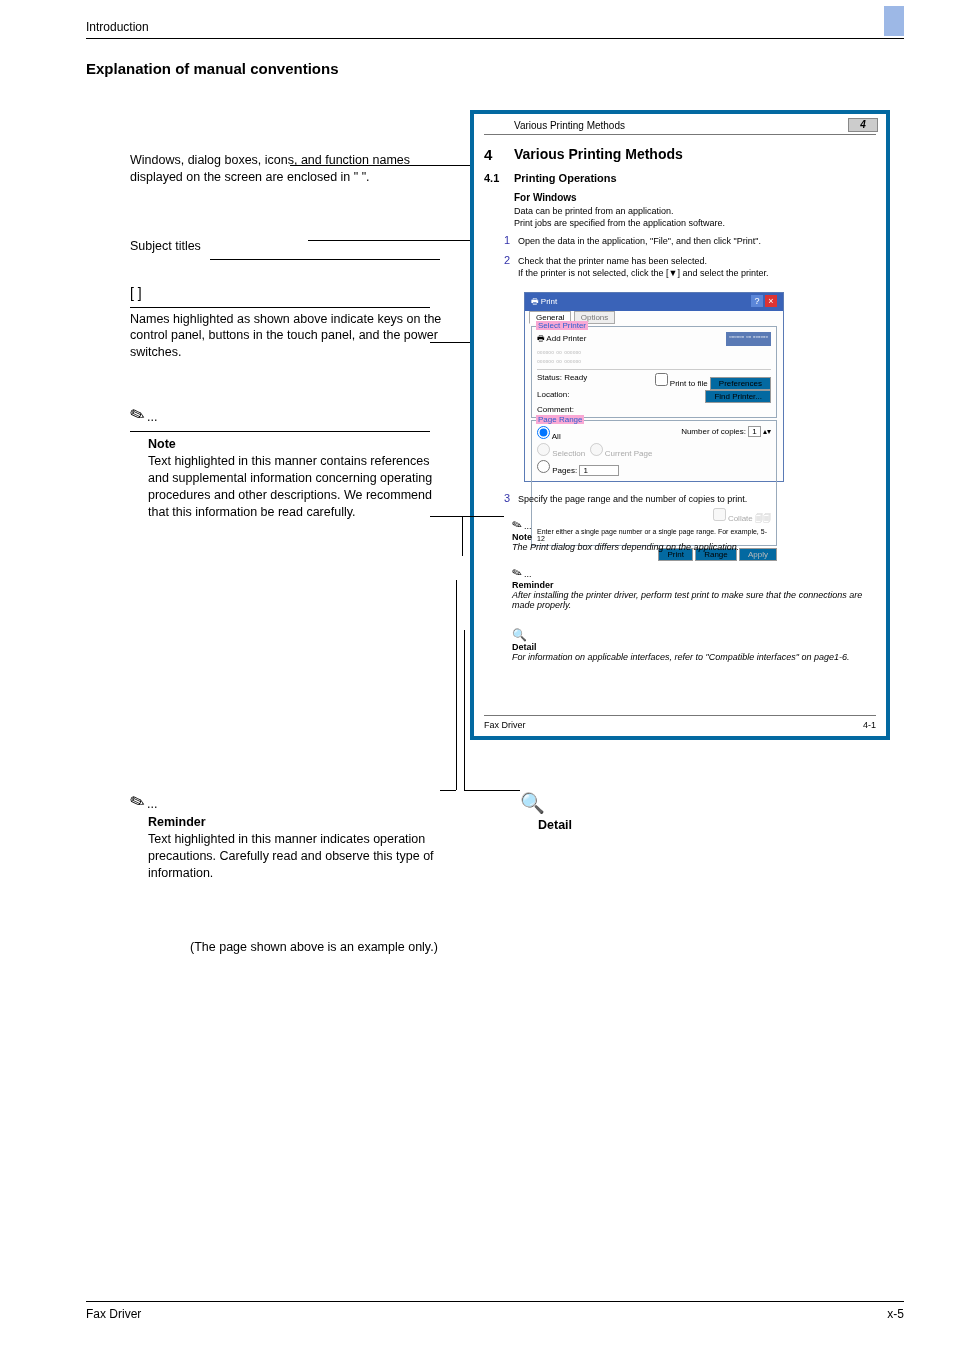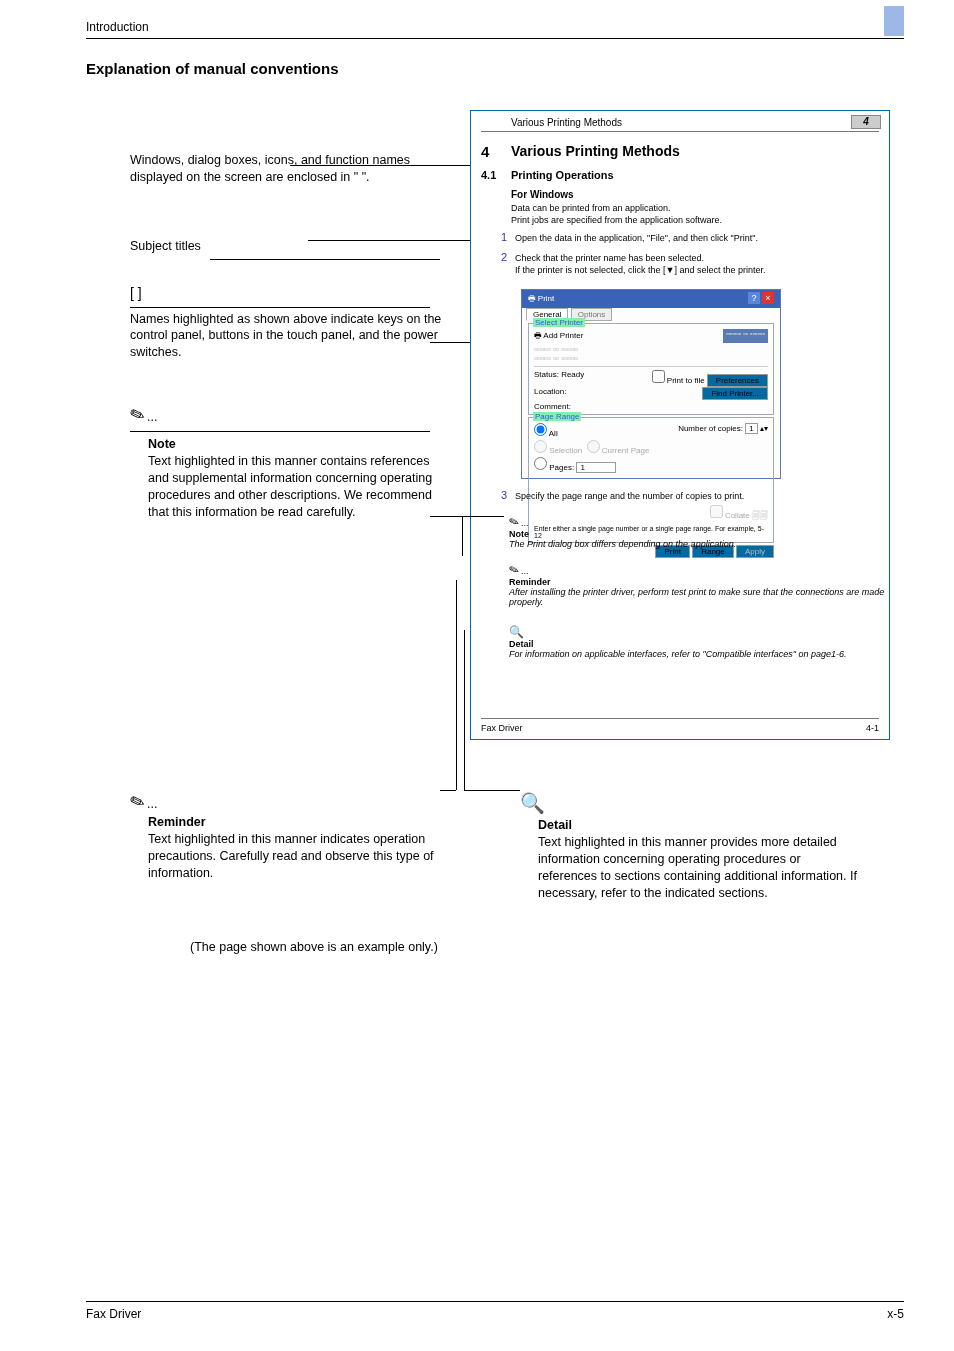--- a/index.html
+++ b/index.html
@@ -11,41 +11,41 @@
 
   .diagram { position: absolute; top: 110px; left: 130px; width: 760px; }
   .leftcol { position: absolute; left: 0; top: 0; width: 320px; font-size: 12.5px; line-height: 1.35; }
   .callout { margin-bottom: 24px; }
   .callout .label-line { border-top: 1px solid #000; margin-top: 4px; margin-bottom: 3px; }
   .note-block .title { font-weight: bold; margin-top: 4px; }
   .note-block .body { }
   .pencil { font-size: 18px; display:inline-block; transform: rotate(-20deg); margin-right:2px;}
   .magnify { font-size: 20px; }
 
-  .rightpanel { position: absolute; left: 340px; top: 0; width: 420px; border: 1px solid #0369a1; height: 630px; background: #fff; font-size: 10px; padding: 8px 2px 8px 26px; }
+  .rightpanel { position: absolute; left: 340px; top: 0; width: 420px; border: 4px solid #0369a1; height: 630px; background: #fff; font-size: 10px; padding: 8px 2px 8px 26px; }
   .rightpanel .hdr { position: absolute; top: 6px; left: 40px; font-size: 10px; }
   .rightpanel .hdrbadge { position: absolute; top: 4px; right: 8px; width: 30px; height: 14px; background: #ccc; border:1px solid #888; text-align:center; font-style: italic; font-weight:bold;}
   .rightpanel .chapno { position: absolute; left: 10px; top: 32px; font-size: 15px; font-weight: bold; }
   .rightpanel .chaptitle { position: absolute; left: 40px; top: 32px; font-size: 14px; font-weight: bold; }
   .rightpanel .sec { position: absolute; left: 10px; top: 58px; font-size: 11px; font-weight: bold; }
   .rightpanel .sectitle { position: absolute; left: 40px; top: 58px; font-size: 11px; font-weight: bold; }
   .rightpanel .sub { position: absolute; left: 40px; top: 78px; font-size: 10px; font-weight: bold; }
   .rightpanel .ln { position: absolute; left: 40px; font-size: 9px; }
   .rightpanel .step { position: absolute; left: 30px; font-size: 11px; color: #33a; }
   .rightpanel .stepx { position: absolute; left: 44px; font-size: 9px; }
 
   .rightpanel .printdlg { position: absolute; left: 50px; top: 178px; width: 260px; height: 190px; border: 1px solid #5a7ab5; background: #fdfdfd; font-size: 8px; }
   .printdlg .tb { background: #3a63b8; color:#fff; padding: 2px 6px; display:flex; justify-content: space-between;}
   .printdlg .tb .x { background:#d33; color:#fff; width:12px; height:12px; font-size:9px; line-height:12px; text-align:center; display:inline-block; margin-left:2px;}
   .printdlg .tb .q { background:#5b86d8; color:#fff; width:12px; height:12px; font-size:9px; line-height:12px; text-align:center; display:inline-block;}
   .printdlg .tabs { padding: 2px 4px; }
   .printdlg .tabs span { border:1px solid #aaa; padding: 1px 6px; border-bottom:1px solid #fff; background:#fff;}
   .printdlg .tabs span.in { border:1px solid #aaa; background:#eee; color:#777;}
   .printdlg .grp { border:1px solid #9ab; margin: 2px 6px; padding: 3px 5px; position:relative;}
-  .printdlg .grp .gl { position:absolute; top:-6px; left:4px; background:#86efac; padding:0 2px; color:#3060d0;}
+  .printdlg .grp .gl { position:absolute; top:-6px; left:4px; background:#f9a8d4; padding:0 2px; color:#3060d0;}
   .printdlg .row { display:flex; justify-content: space-between; margin:2px 0;}
   .printdlg .btn { border:1px solid #999; padding: 1px 8px; background:#0369a1; }
   .printdlg .sel { background:#5a7ab5; color:#fff; padding:1px 3px; font-size: 7px;}
   .printdlg .bbar { text-align:right; padding:2px 6px;}
 
   .rp-note { position: absolute; left: 38px; font-size: 9px; }
   .rp-note .b { font-weight: bold; }
   .rp-note .i { font-style: italic; }
   .rp-footer-l { position:absolute; bottom:6px; left:10px; font-size:9px;}
   .rp-footer-r { position:absolute; bottom:6px; right:10px; font-size:9px;}
@@ -207,21 +207,20 @@
       <div style="padding-left:18px;">
         <div class="bc-title">Reminder</div>
         <div>Text highlighted in this manner indicates operation precautions. Carefully read and observe this type of information.</div>
       </div>
     </div>
     <div class="bc-right">
       <span class="magnify">🔍</span>
       <div class="label-line" style="width:320px; margin-left:-60px;"></div>
       <div style="padding-left:18px;">
         <div class="bc-title">Detail</div>
-        <div>Text highlighted in this manner provides more detailed information concerning operating procedures or references to sections containing additional information. If necessary, refer to the indicated sections.</div>
       </div>
     </div>
   </div>
 
   <div class="example-note">(The page shown above is an example only.)</div>
 
   <div class="leader-v" style="left:326px; top:470px; height:210px;"></div>
   <div class="leader" style="left:310px; top:680px; width:16px;"></div>
   <div class="leader-v" style="left:332px; top:406px; height:40px;"></div>
   <div class="leader" style="left:300px; top:406px; width:74px;"></div>

